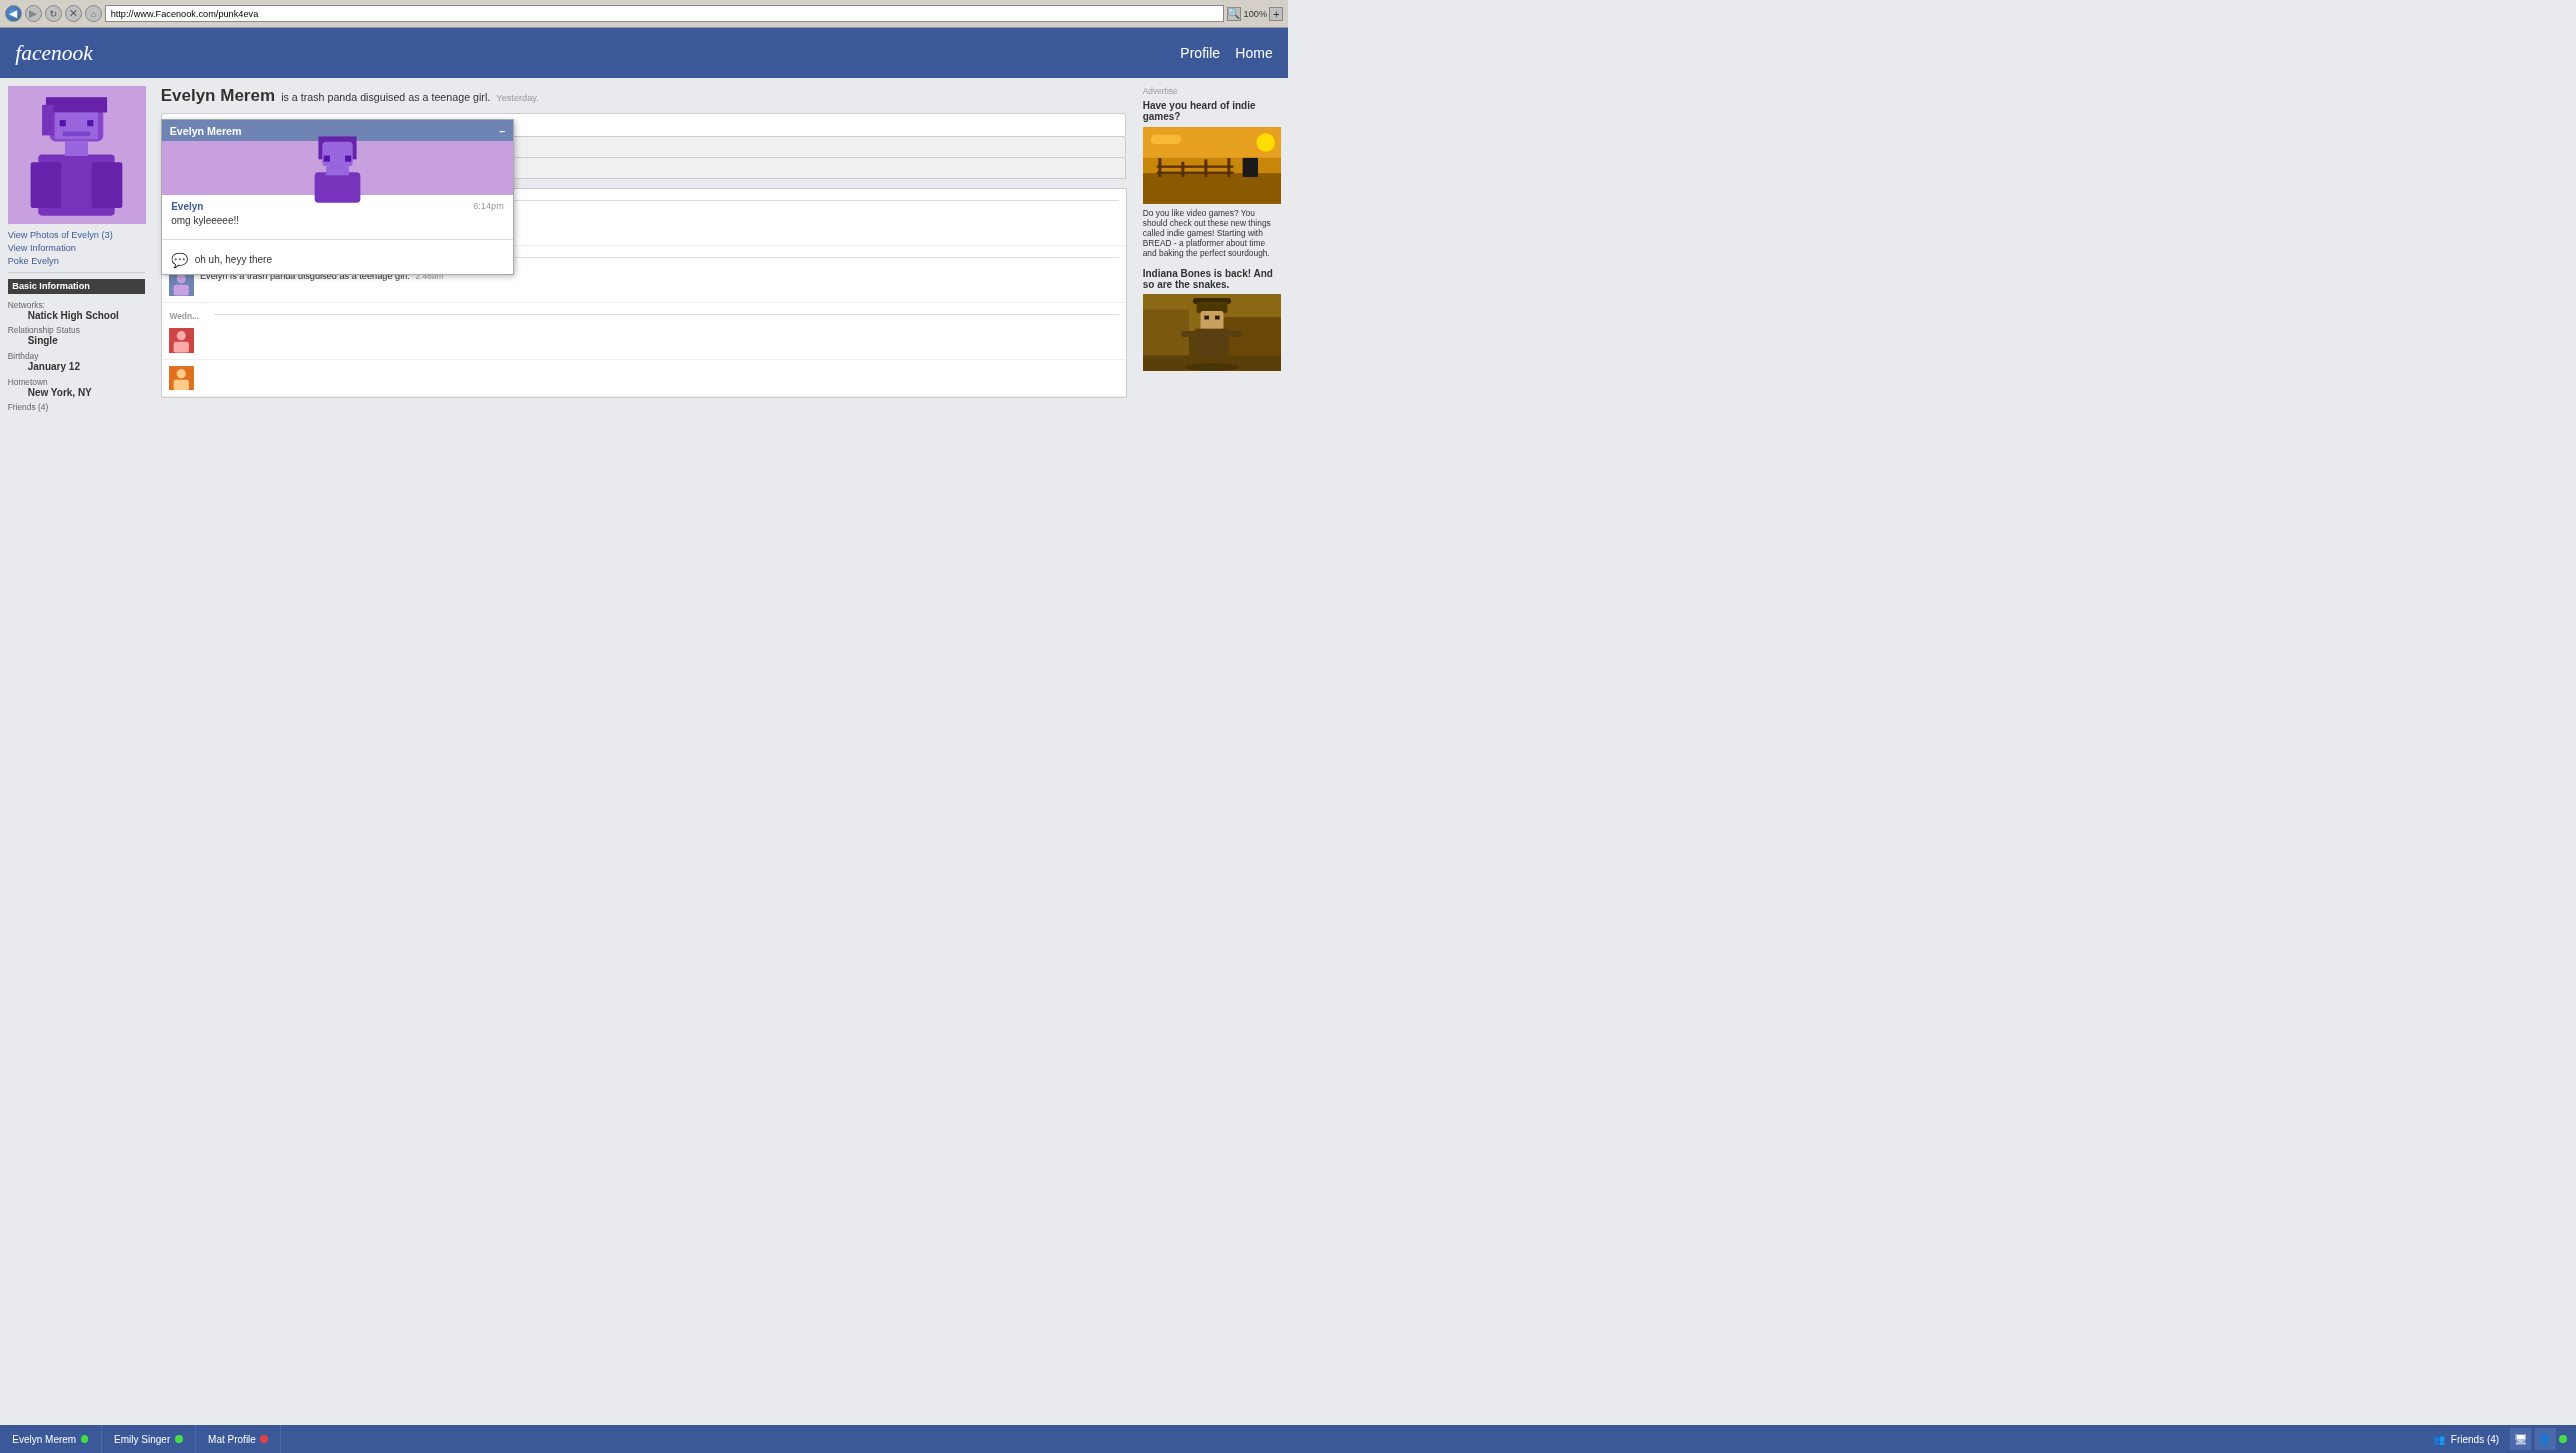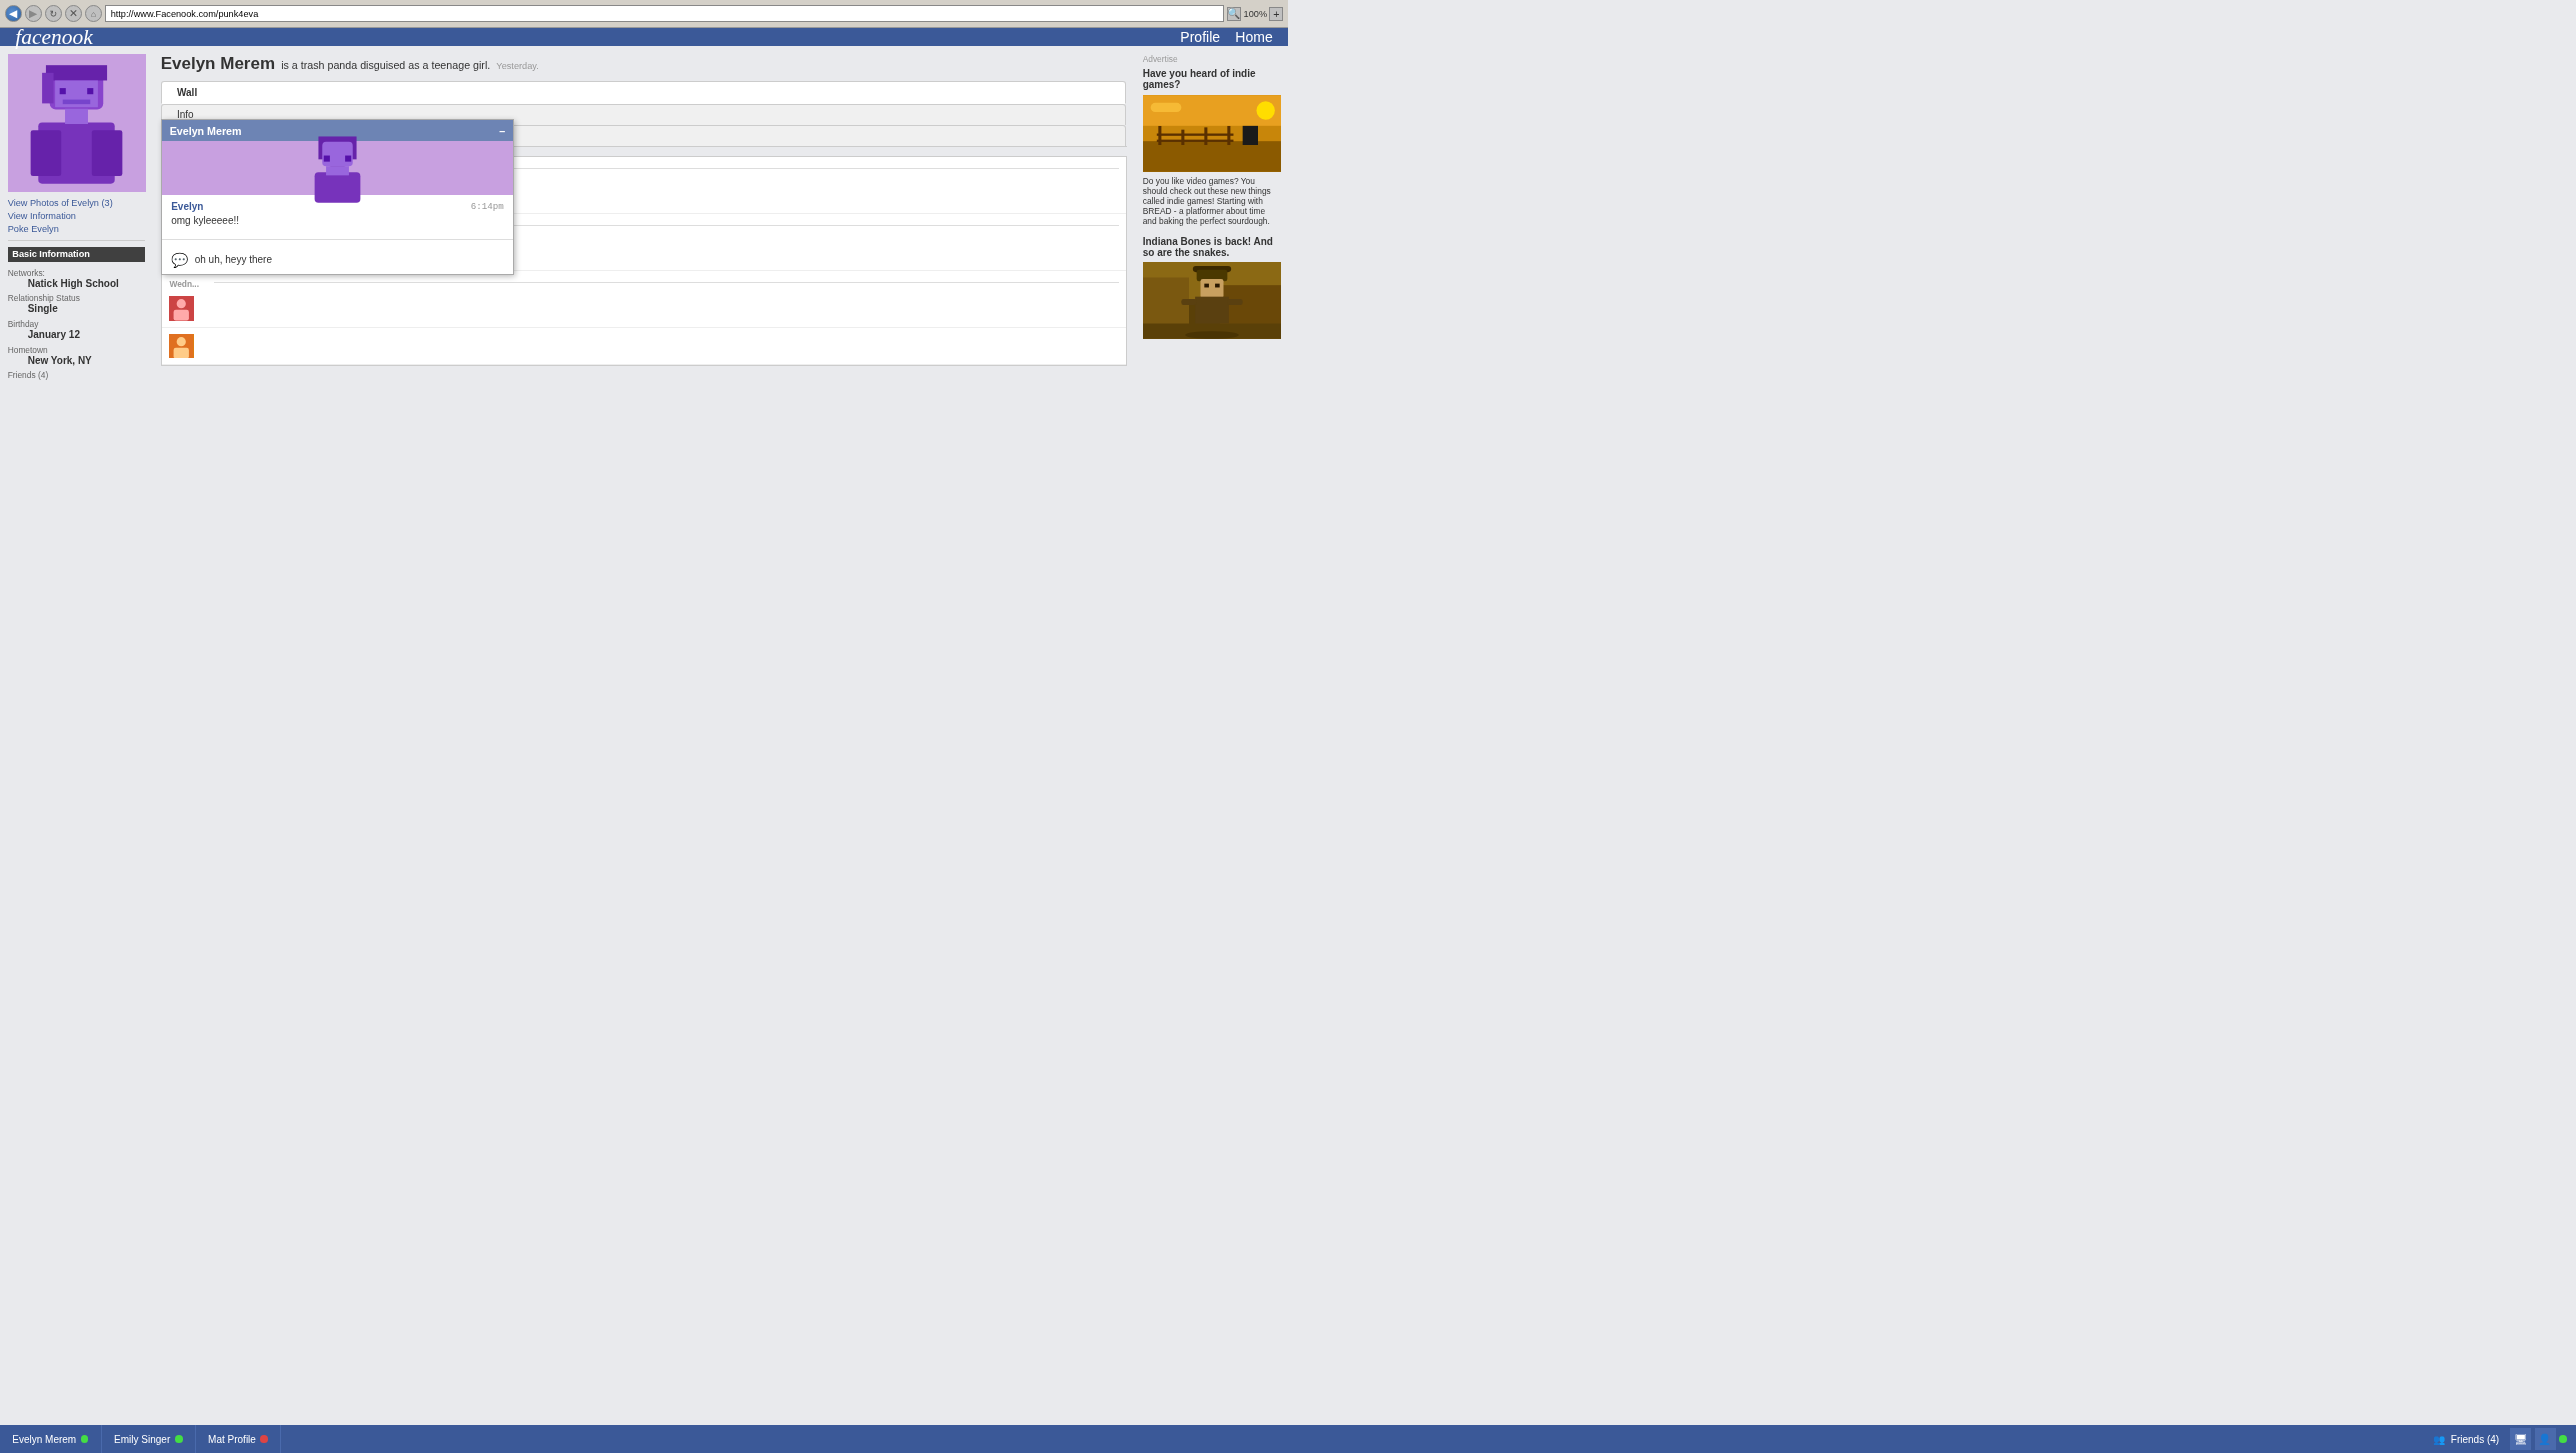--- a/index.html
+++ b/index.html
@@ -37,21 +37,21 @@
       display: flex; align-items: center; gap: 2.3px; font-size: 9.2px; color: #333;
     }
     .zoom-btn {
       background: #c0c0c0; border: 0.8px solid #888; width: 14px; height: 14px;
       cursor: pointer; display: flex; align-items: center; justify-content: center; font-size: 10.7px;
     }
 
     
     .top-nav {
       background: #3b5998;
-      height: 18px;
+      height: 50px;
       display: flex;
       align-items: center;
       padding: 0 15.3px;
     }
     .logo {
       color: white;
       font-size: 21.5px;
       font-family: Georgia, serif;
       font-style: italic;
       flex: 1;
@@ -172,21 +172,21 @@
     }
     .chat-avatar-area {
       background: #c8a0e0;
       height: 54px;
       display: flex; align-items: center; justify-content: center;
     }
     .chat-body {
       padding: 6.1px 9.2px;
     }
     .chat-sender { color: #3b5998; font-weight: bold; font-size: 10px; }
-    .chat-time { float: right; color: #999; font-size: 9.2px; font-family: Liberation Mono, monospace; }
+    .chat-time { float: right; color: #999; font-size: 9.2px; }
     .chat-message { font-size: 10px; color: #333; margin-top: 3.1px; clear: both; }
     .chat-divider { border-top: 0.8px solid #ddd; margin: 6.1px 0; }
     .chat-reply-area {
       padding: 6.1px 9.2px;
       display: flex; align-items: center; gap: 6.1px;
     }
     .chat-reply-icon { color: #6d84b4; font-size: 14px; }
     .chat-reply-text { font-size: 10px; color: #333; }
 
     

